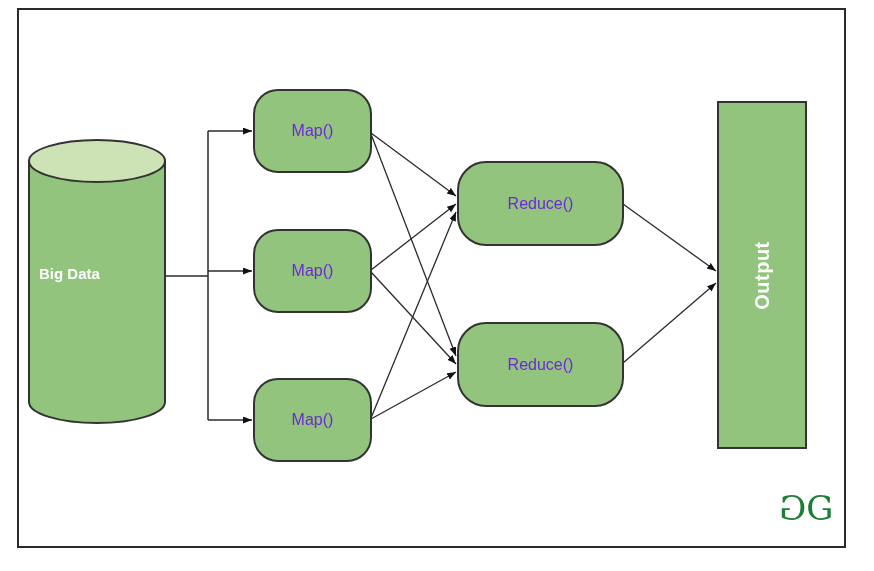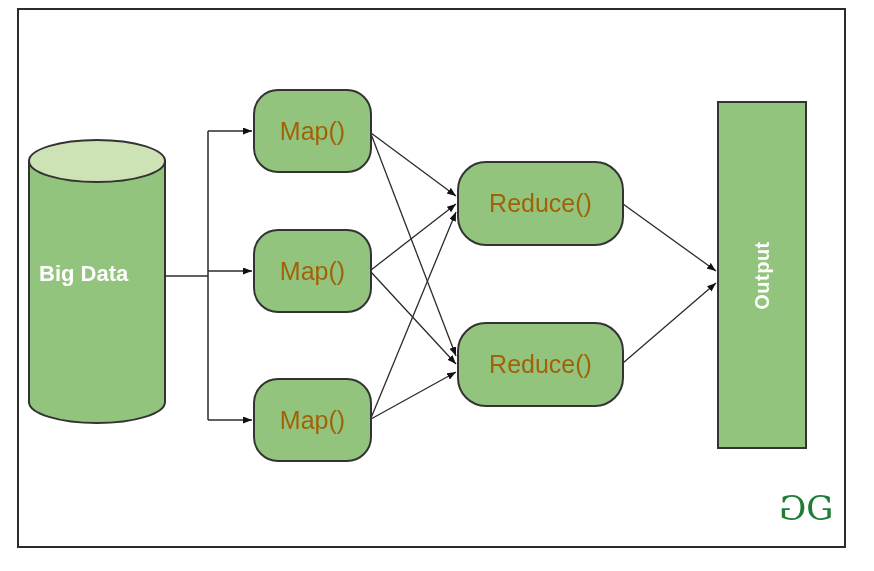--- a/index.html
+++ b/index.html
@@ -32,30 +32,30 @@
     left: 0;
     top: 0;
     width: 874px;
     height: 571px;
   }
   .label {
     position: absolute;
     display: flex;
     align-items: center;
     justify-content: center;
-    font-size: 25px;
-    color: #a16207;
+    font-size: 16px;
+    color: #6d28d9;
     pointer-events: none;
     white-space: nowrap;
   }
   .bigdata {
     position: absolute;
     left: 39px;
     top: 261px;
-    font-size: 22px;
+    font-size: 15px;
     font-weight: bold;
     color: #ffffff;
     line-height: 26px;
     text-align: left;
   }
   .output-label-wrap {
     position: absolute;
     left: 718px;
     top: 102px;
     width: 88px;

